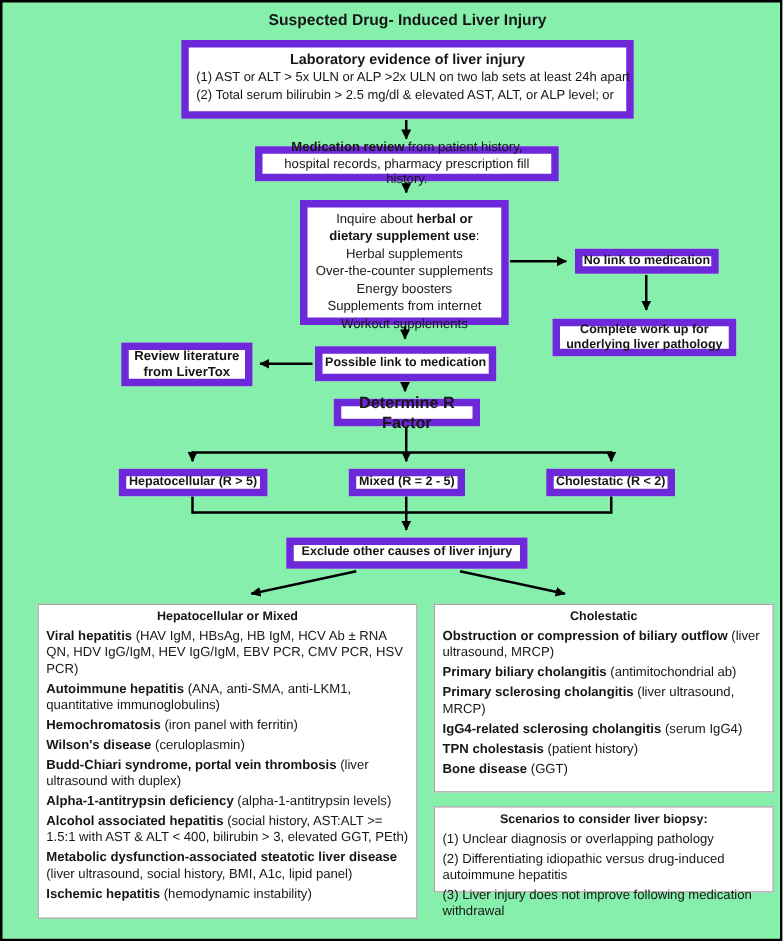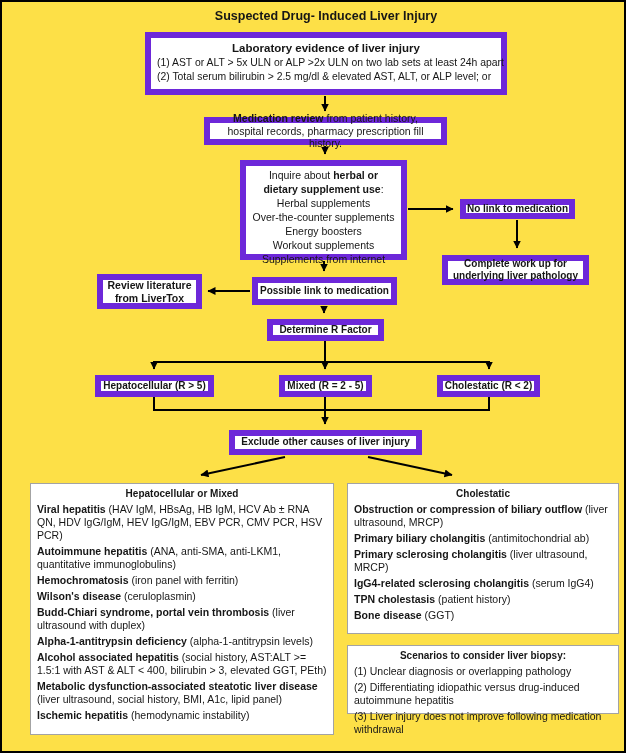--- a/index.html
+++ b/index.html
@@ -1,20 +1,20 @@
 <!DOCTYPE html>
 <html><head>
 <meta charset="utf-8">
 <style>
   html,body{margin:0;padding:0;background:#e8e8e8;}
   *{box-sizing:border-box;}
   #canvas{
     position:relative;
     width:626px;height:753px;
-    background:#fde047;
+    background:#86efac;
     border:2px solid #000000;
     font-family:"Liberation Sans", sans-serif;
     color:#161616;
     overflow:hidden;
     margin:0 auto;
   }
   #connectors{position:absolute;left:0;top:0;width:626px;height:753px;pointer-events:none;}
   .box{
     position:absolute;
     background:#ffffff;
@@ -34,21 +34,21 @@
   .lab .ln{text-align:left;font-size:10.4px;line-height:14px;white-space:nowrap;}
   
   .med{left:202px;top:115px;width:243px;height:28px;font-size:10.5px;padding:2px 4px;}
   
   .supp{left:238px;top:158px;width:167px;height:100px;display:block;padding:2px 5px;font-size:10.5px;line-height:14px;}
   
   .nolink{left:458px;top:197px;width:115px;height:20px;font-size:10px;font-weight:bold;}
   .complete{left:440px;top:253px;width:147px;height:30px;font-size:10px;font-weight:bold;padding:1px 3px;}
   .review{left:95px;top:272px;width:105px;height:35px;font-size:10.5px;font-weight:bold;padding:1px 3px;}
   .possible{left:250px;top:275px;width:145px;height:28px;font-size:10px;font-weight:bold;}
-  .determine{left:265px;top:317px;width:117px;height:22px;font-size:10px;font-weight:bold;}
+  .determine{left:265px;top:317px;width:117px;height:22px;font-size:13px;font-weight:bold;}
   .hep{left:93px;top:373px;width:119px;height:22px;font-size:10px;font-weight:bold;}
   .mixed{left:277px;top:373px;width:93px;height:22px;font-size:10px;font-weight:bold;}
   .chol{left:435px;top:373px;width:103px;height:22px;font-size:10px;font-weight:bold;}
   .exclude{left:227px;top:428px;width:193px;height:25px;font-size:10px;font-weight:bold;}
   
   .panel{
     position:absolute;background:#fff;border:1px solid #a3a3a3;
     padding:4px 6px;text-align:left;font-size:10.5px;line-height:12.9px;
   }
   .panel .ph{text-align:center;font-weight:bold;font-size:10px;margin-bottom:2px;}
@@ -100,22 +100,22 @@
 
   <div class="box med">
     <div><span class="bold">Medication review</span><span> from patient history, hospital records, pharmacy prescription fill history.</span></div>
   </div>
 
   <div class="box supp">
     <div><span>Inquire about </span><span class="bold">herbal or dietary supplement use</span><span>:</span></div>
     <div>Herbal supplements</div>
     <div>Over-the-counter supplements</div>
     <div>Energy boosters</div>
+    <div>Supplements from internet</div>
     <div>Workout supplements</div>
-    <div>Supplements from internet</div>
   </div>
 
   <div class="box nolink">No link to medication</div>
   <div class="box complete">Complete work up for underlying liver pathology</div>
   <div class="box review">Review literature from LiverTox</div>
   <div class="box possible">Possible link to medication</div>
   <div class="box determine">Determine R Factor</div>
 
   <div class="box hep">Hepatocellular (R &gt; 5)</div>
   <div class="box mixed">Mixed (R = 2 - 5)</div>

